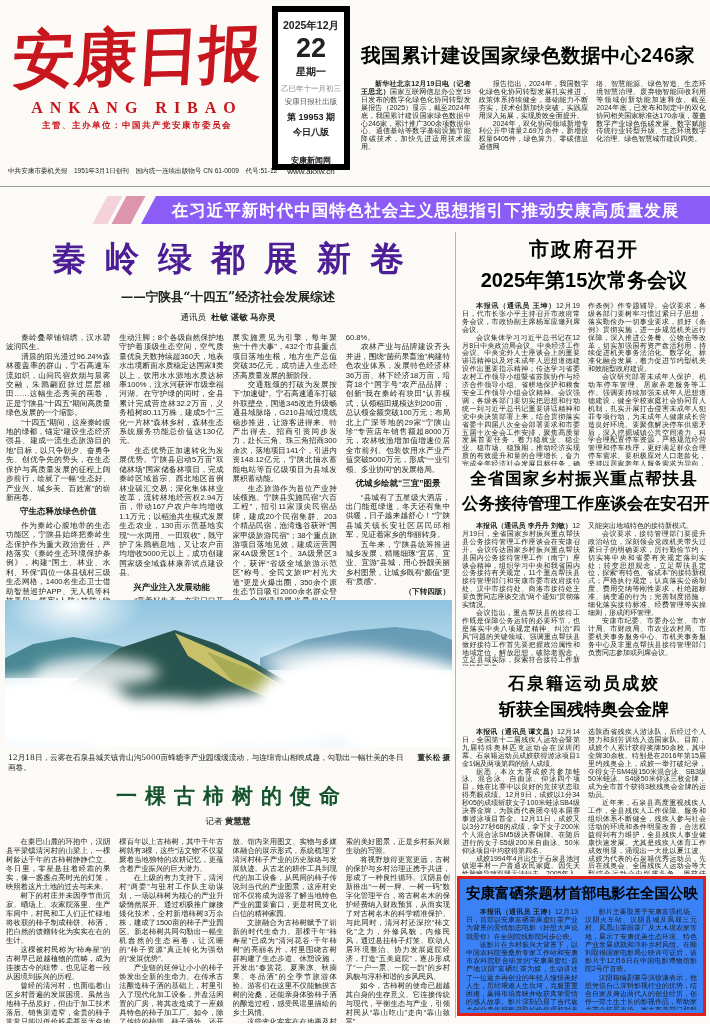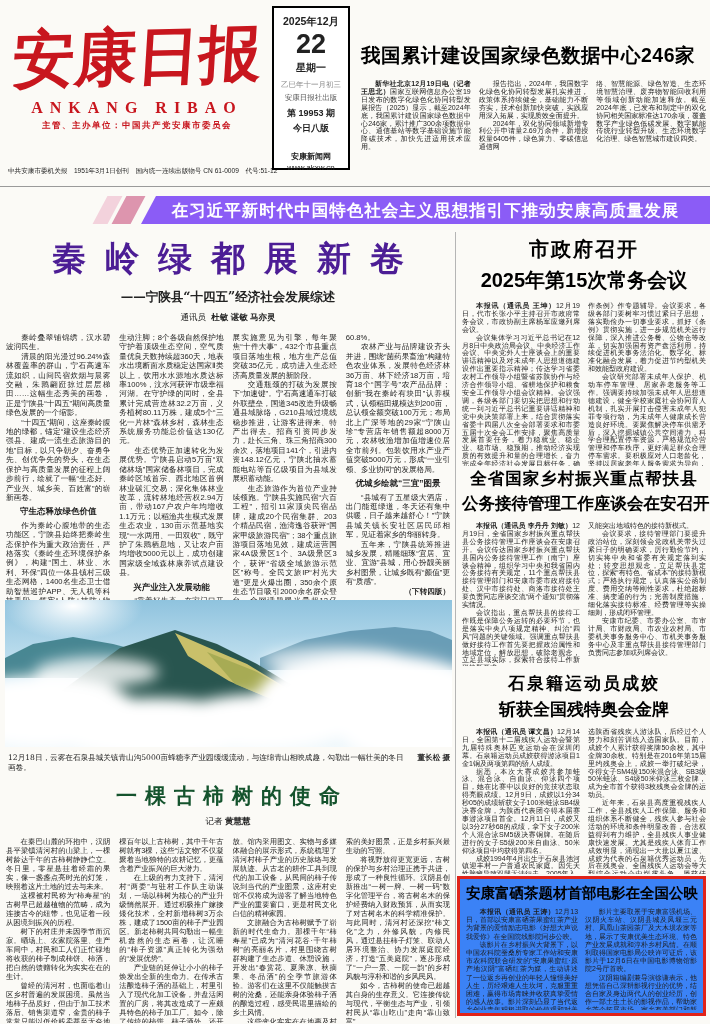--- a/index.html
+++ b/index.html
@@ -11,21 +11,21 @@
 
   
   .masthead{left:8px;top:2px;width:258px;height:164px;text-align:center;}
   .calli{font-family:"DejaVu Serif",serif;font-weight:bold;color:#c8161e;font-size:62px;line-height:1.05;
          white-space:nowrap;transform:skewX(-5deg) rotate(-1.5deg);letter-spacing:0px;margin-top:22px;}
   .latin{color:#c8161e;font-weight:bold;font-family:"Liberation Serif",serif;font-size:16px;letter-spacing:7px;margin-top:10px;}
   .org{color:#c8161e;font-weight:bold;font-size:8.5px;letter-spacing:1.5px;margin-top:3px;}
   .infoline{left:8px;top:167px;width:260px;font-size:6.6px;color:#222;white-space:nowrap;}
 
   
-  .datebox{left:272px;top:6px;width:78px;height:164px;border:2px solid #000000;background:#fff;text-align:center;box-sizing:border-box;padding-top:7px;}
+  .datebox{left:272px;top:6px;width:78px;height:164px;border:6px solid #000000;background:#fff;text-align:center;box-sizing:border-box;padding-top:7px;}
   .db-month{font-size:10.5px;font-weight:bold;}
   .db-day{font-size:27px;font-weight:bold;line-height:1.1;margin-top:1px;}
   .db-week{font-size:10px;font-weight:bold;margin-top:1px;}
   .db-lunar{font-size:7.5px;color:#8a8a8a;margin-top:5px;font-family:"DejaVu Serif",serif;}
   .db-pub{font-size:7.5px;color:#555;margin-top:3px;font-family:"DejaVu Serif",serif;}
   .db-issue{font-size:9px;font-weight:bold;margin-top:4px;}
   .db-pages{font-size:9px;font-weight:bold;margin-top:2px;}
   .db-site{font-size:8px;font-weight:bold;margin-top:16px;}
   .db-url{font-size:8px;margin-top:1px;}
 
@@ -233,22 +233,22 @@
 
   <div class="abs pers">
     <div class="pers-h">一棵古柿树的使命</div>
     <div class="pers-by">
       <span>记者</span>
       <b>黄慧慧</b>
     </div>
     <div class="cols pers-cols body-txt">
       <div>
           <p>在秦巴山麓的环抱中，汉阴县平梁镇清河村的山梁上，一棵树龄达千年的古柿树静静伫立。冬日里，零星悬挂着经霜的果实，像一盏盏点亮时光的灯笼，映照着这片土地的过去与未来。</p>
+          <p>树下的村庄并未因季节而沉寂。晒场上、农家院落里、生产车间中，村民和工人们正忙碌地将收获的柿子制成柿饼、柿酒，把自然的馈赠转化为实实在在的生计。</p>
           <p>这棵被村民称为“柿寿星”的古树早已超越植物的范畴，成为连接古今的纽带，也见证着一段从困境到振兴的历程。</p>
-          <p>树下的村庄并未因季节而沉寂。晒场上、农家院落里、生产车间中，村民和工人们正忙碌地将收获的柿子制成柿饼、柿酒，把自然的馈赠转化为实实在在的生计。</p>
           <p>曾经的清河村，也面临着山区乡村普遍的发展困境。虽然当地柿子品质好，但由于加工技术落后、销售渠道窄，金贵的柿子常常只能以低价贱卖甚至无奈地烂在枝头。“守着金饭碗过穷日子”是当时村民生活的真实写照。</p>
         </div>
       <div>
           <p class="cont">棵百年以上古柿树，其中千年古树就有3棵，这些“活文物”不仅凝聚着当地独特的农耕记忆，更蕴含着产业振兴的巨大潜力。</p>
           <p>在上级的有力支持下，清河村“两委”与驻村工作队主动谋划，一场以柿树为核心的产业升级悄然展开。通过积极推广嫁接矮化技术，全村新增柿树3万余株，建成了1500亩的柿子产业园区。新老柿树共同勾勒出一幅生机盎然的生态画卷，让沉睡的“柿子资源”真正转化为强劲的“发展优势”。</p>
           <p>产业链的延伸让小小的柿子焕发出全新的生命力。在传承古法酿造柿子酒的基础上，村里引入了现代化加工设备，并盘活闲置的厂房，将其改造成了一座颇具特色的柿子加工厂。如今，除了传统的柿饼、柿子酒外，还开发出了柿子醋、柿叶茶等产品。这些深加工产品不仅破解了鲜果保鲜与运输的难题，更显著提升了产品附加值。</p>
         </div>
       <div>
           <p class="cont">放。馆内采用图文、实物与多媒体融合的展示形式，系统梳理了清河村柿子产业的历史脉络与发展轨迹。从古老的耕作工具到现代的加工设备，从民间的柿子传说到当代的产业图景，这座村史馆不仅将成为游客了解当地特色产业的重要窗口，更是村民文化自信的精神家园。</p>
           <p>文旅融合为古柿树赋予了崭新的时代生命力。那棵千年“柿寿星”已成为“清河花谷·千年柿树”的亮丽名片，村里围绕古树群构建了生态步道、休憩设施，开发出“春赏花、夏乘凉、秋摘果、冬品酒”的全季节旅游体验。游客们在这里不仅能触摸古树的沧桑，还能亲身体验柿子酒的酿造过程，感受民谣里描绘的乡土风情。</p>

